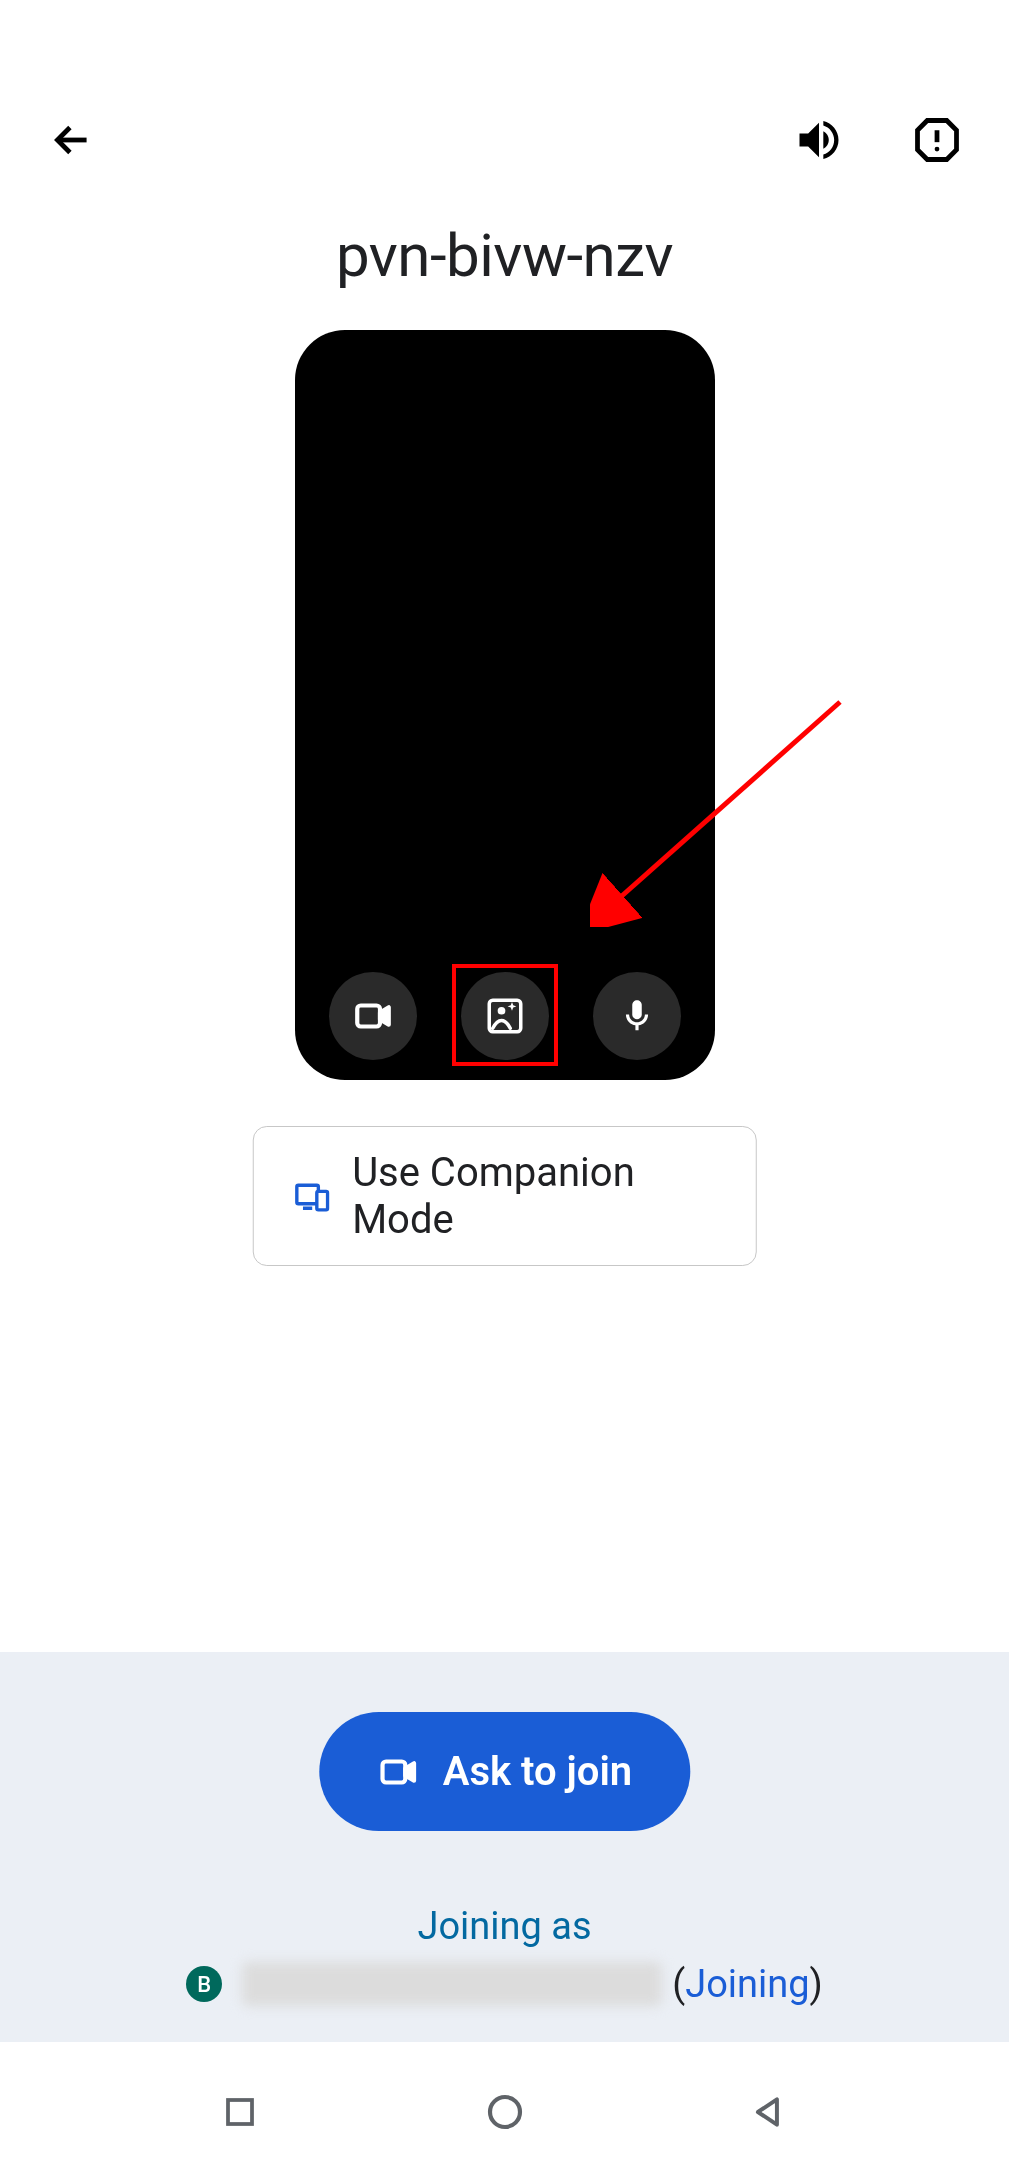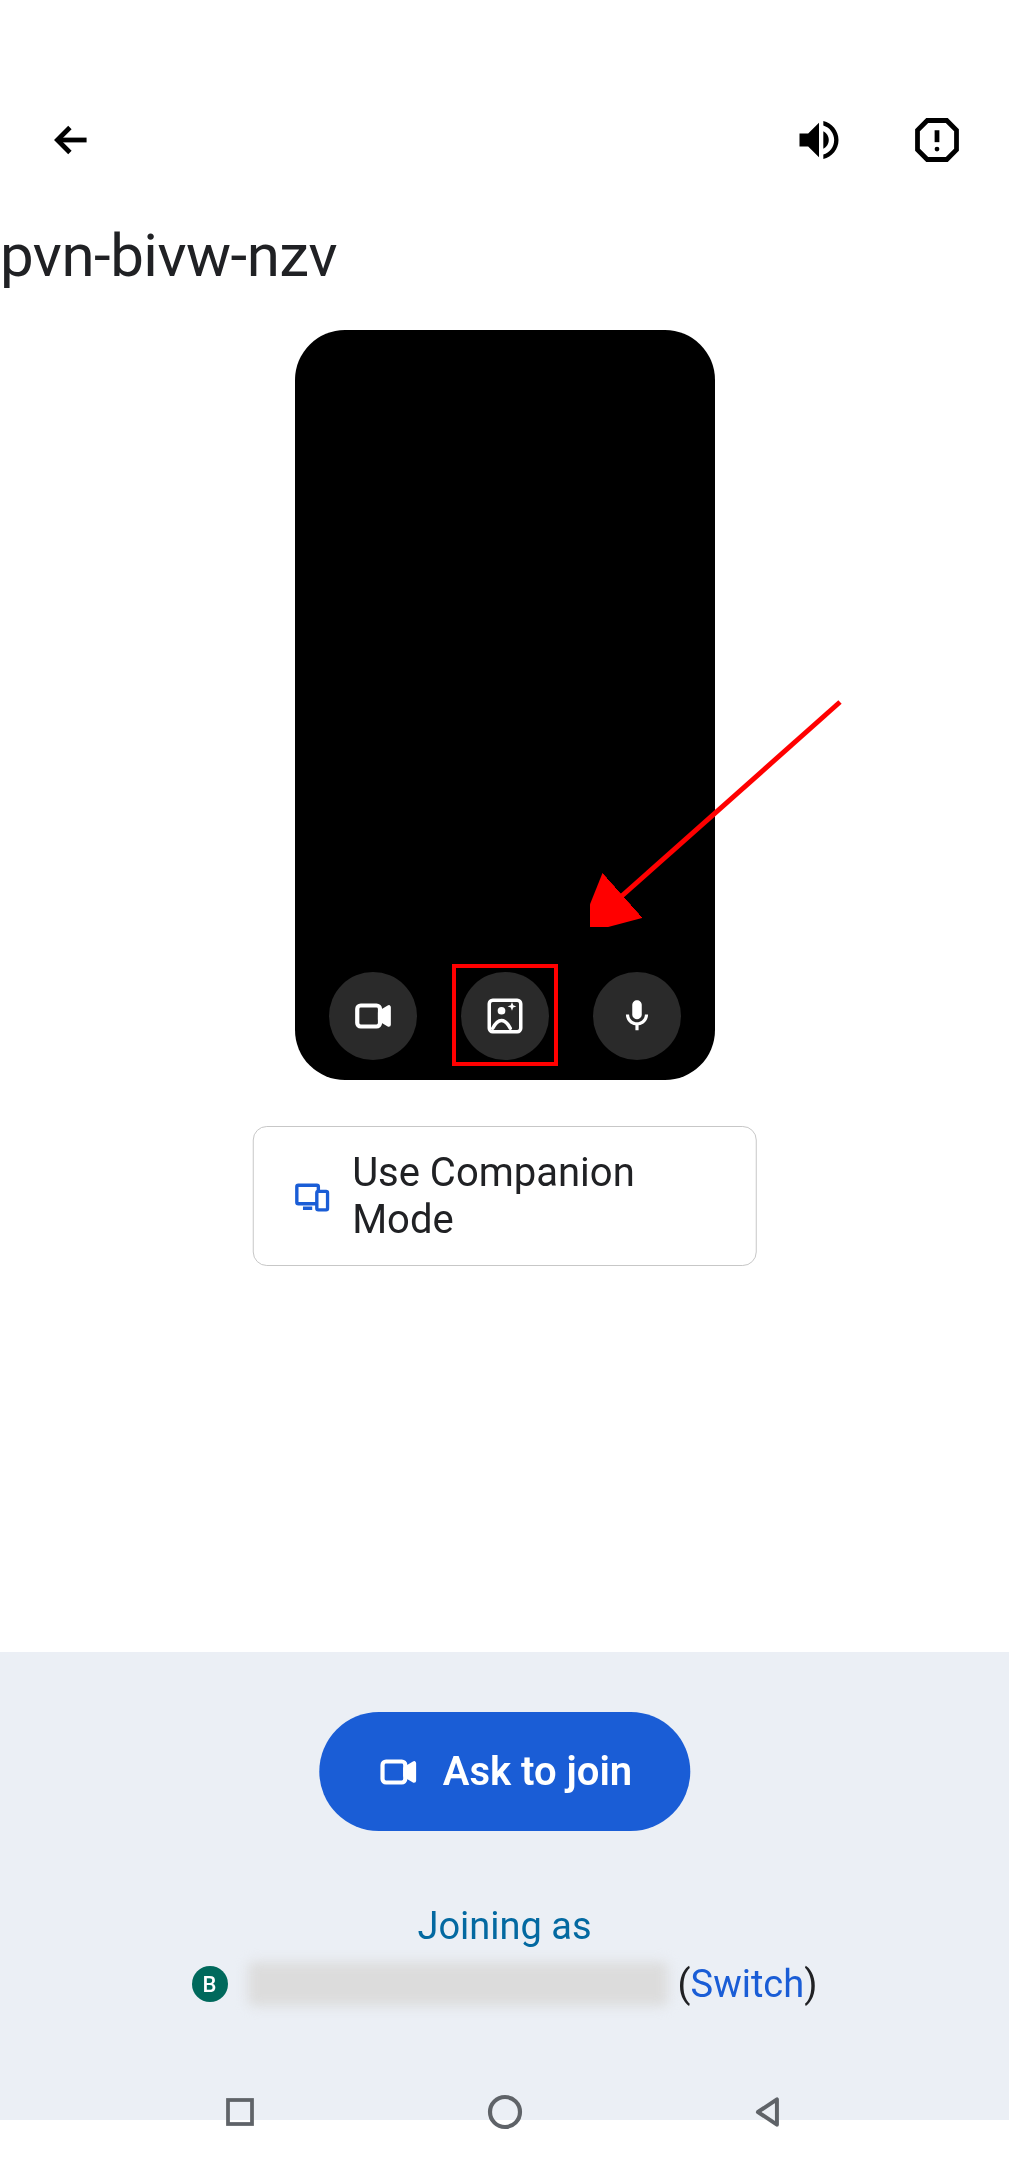--- a/index.html
+++ b/index.html
@@ -22,21 +22,21 @@
     align-items: center;
     justify-content: space-between;
     padding: 0 40px 0 40px;
   }
   .top-bar-right { display:flex; align-items:center; gap:54px; }
   .icon-btn { width:64px; height:64px; display:flex; align-items:center; justify-content:center; cursor:pointer; color:#000; }
   .meeting-title {
     position:absolute;
     top:220px;
     left:0; right:0;
-    text-align:left;
+    text-align:center;
     font-size:60px;
     letter-spacing:-0.5px;
     color:#202124;
   }
   .preview {
     position:absolute;
     top:330px;
     left:50%;
     transform:translateX(-50%);
     width:420px;
@@ -89,21 +89,21 @@
     align-items:center;
     gap:22px;
     background:#fff;
     cursor:pointer;
   }
   .companion-btn span.label { font-size:40px; color:#202124; }
   .bottom-panel {
     position:absolute;
     top:1652px;
     left:0; right:0;
-    height:468px;
+    height:390px;
     background:#ebeff5;
   }
   .ask-btn {
     position:absolute;
     top:60px;
     left:50%;
     transform:translateX(-50%);
     background:#1a5dd6;
     border-radius:66px;
     padding:36px 58px;
@@ -242,21 +242,21 @@
         <rect x="3" y="6" width="13" height="12" rx="2"></rect>
         <path d="M16 10l5-3v10l-5-3z" fill="#fff"></path>
       </svg>
     <span class="label">Ask to join</span>
   </div>
   <div class="joining">Joining as</div>
   <div class="account-row">
     <div class="avatar">B</div>
     <div class="blurred"></div>
     <span class="switch-wrap">
-      <span>(</span><span class="switch-link">Switch</span><span>)</span>
+      <span>(</span><span class="switch-link">Joining</span><span>)</span>
     </span>
   </div>
 </div>
 
 <div class="navbar">
   <div class="nav-item">
     <svg width="36" height="36" viewBox="0 0 24 24" fill="none" stroke="#5f6368" stroke-width="2.5">
         <rect x="4" y="4" width="16" height="16"></rect>
       </svg>
   </div>

